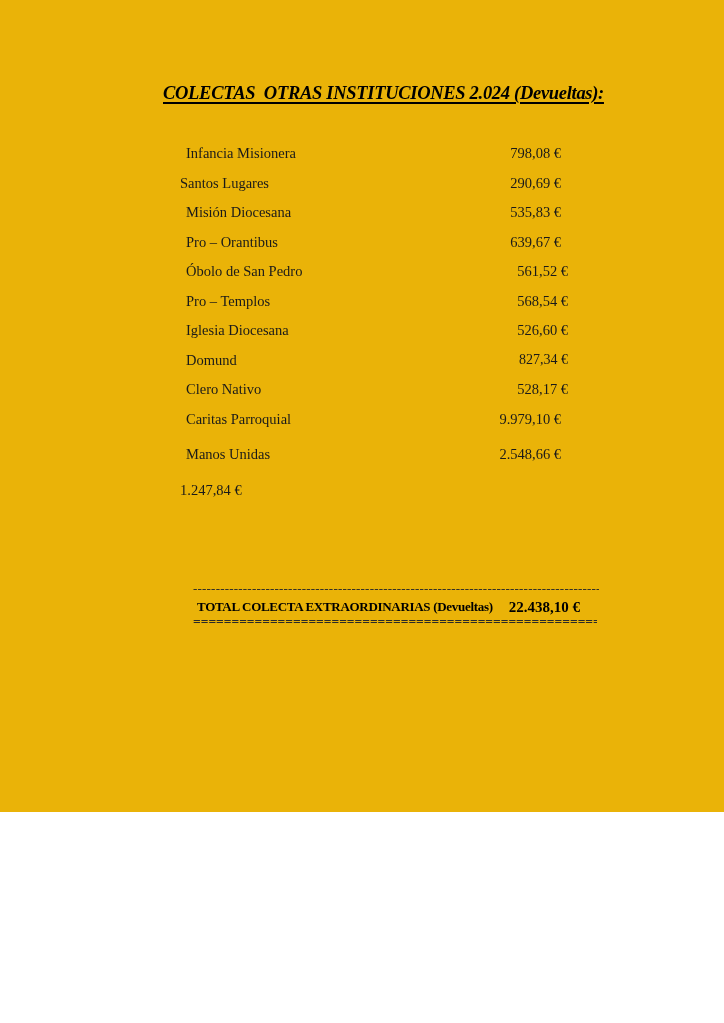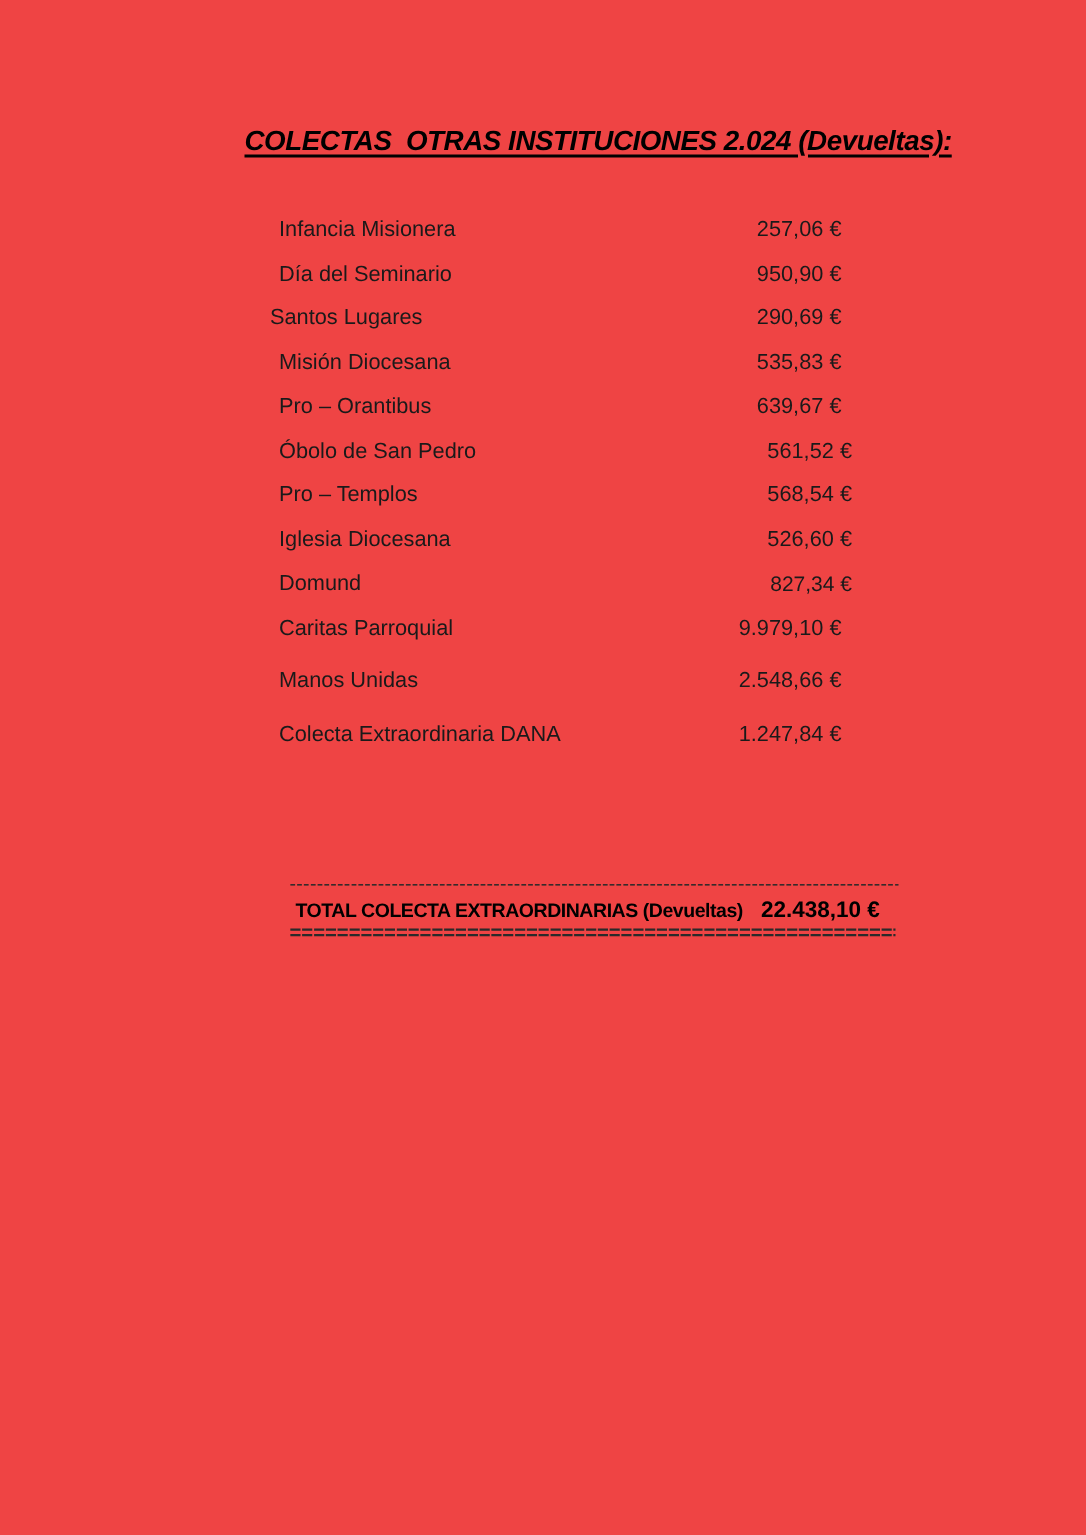--- a/index.html
+++ b/index.html
@@ -3,24 +3,24 @@
 <meta charset="utf-8">
 <style>
   html, body {
     margin: 0;
     padding: 0;
     background: #ffffff;
   }
   .page {
     position: relative;
     width: 724px;
-    height: 1023px;
-    background: #ef4444;
+    height: 812px;
+    background: #eab308;
     overflow: hidden;
-    font-family: Liberation Sans, sans-serif;
+    font-family: Liberation Serif, serif;
     color: #1a1a1a;
   }
   .title {
     position: absolute;
     left: 163px;
     top: 83px;
     margin: 0;
     font-size: 18.5px;
     font-weight: bold;
     font-style: italic;
@@ -108,25 +108,21 @@
 </head>
 <body>
 
 <div class="page">
 
   <h1 class="title">COLECTAS  OTRAS INSTITUCIONES 2.024 (Devueltas):</h1>
 
   <div class="rows">
     <div class="row">
       <span class="label">Infancia Misionera</span>
-      <span class="value">257,06 €</span>
-    </div>
-    <div class="row">
-      <span class="label">Día del Seminario</span>
-      <span class="value">950,90 €</span>
+      <span class="value">798,08 €</span>
     </div>
     <div class="row no-indent">
       <span class="label">Santos Lugares</span>
       <span class="value">290,69 €</span>
     </div>
     <div class="row">
       <span class="label">Misión Diocesana</span>
       <span class="value">535,83 €</span>
     </div>
     <div class="row">
@@ -142,30 +138,33 @@
       <span class="value">568,54 €</span>
     </div>
     <div class="row flush">
       <span class="label">Iglesia Diocesana</span>
       <span class="value">526,60 €</span>
     </div>
     <div class="row flush small-value">
       <span class="label">Domund</span>
       <span class="value">827,34 €</span>
     </div>
+    <div class="row flush">
+      <span class="label">Clero Nativo</span>
+      <span class="value">528,17 €</span>
+    </div>
     <div class="row tall">
       <span class="label">Caritas Parroquial</span>
       <span class="value">9.979,10 €</span>
     </div>
     <div class="row tall">
       <span class="label">Manos Unidas</span>
       <span class="value">2.548,66 €</span>
     </div>
     <div class="row tall">
-      <span class="label">Colecta Extraordinaria DANA</span>
       <span class="value">1.247,84 €</span>
     </div>
   </div>
 
   <div class="sep-dashed">------------------------------------------------------------------------------------------------------------------------</div>
 
   <div class="total-row">
     <span class="total-label">TOTAL COLECTA EXTRAORDINARIAS (Devueltas)</span>
     <span class="total-value">22.438,10 €</span>
   </div>

